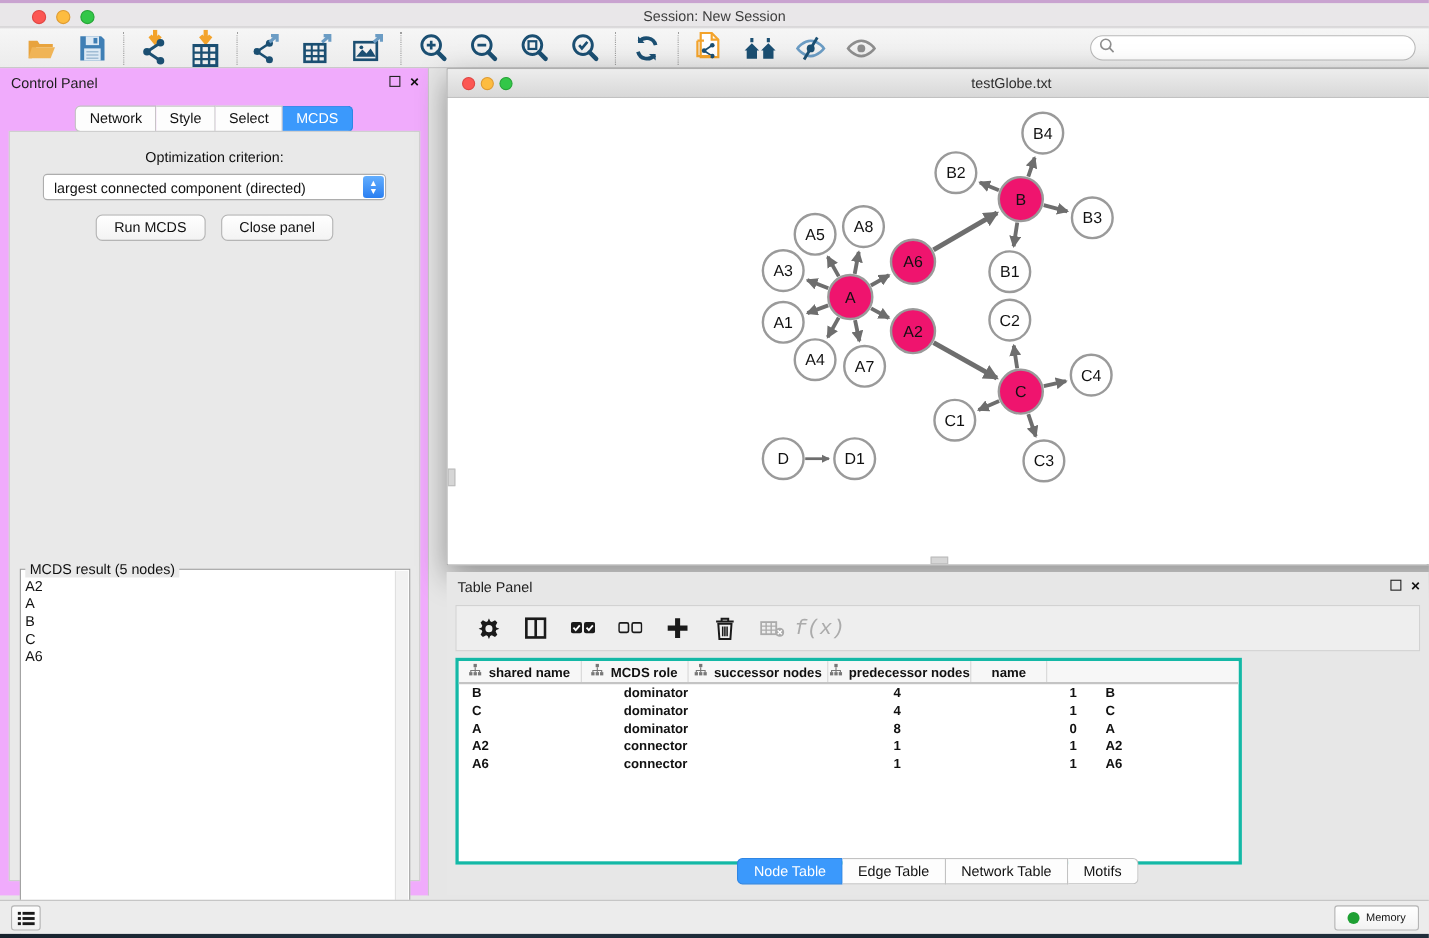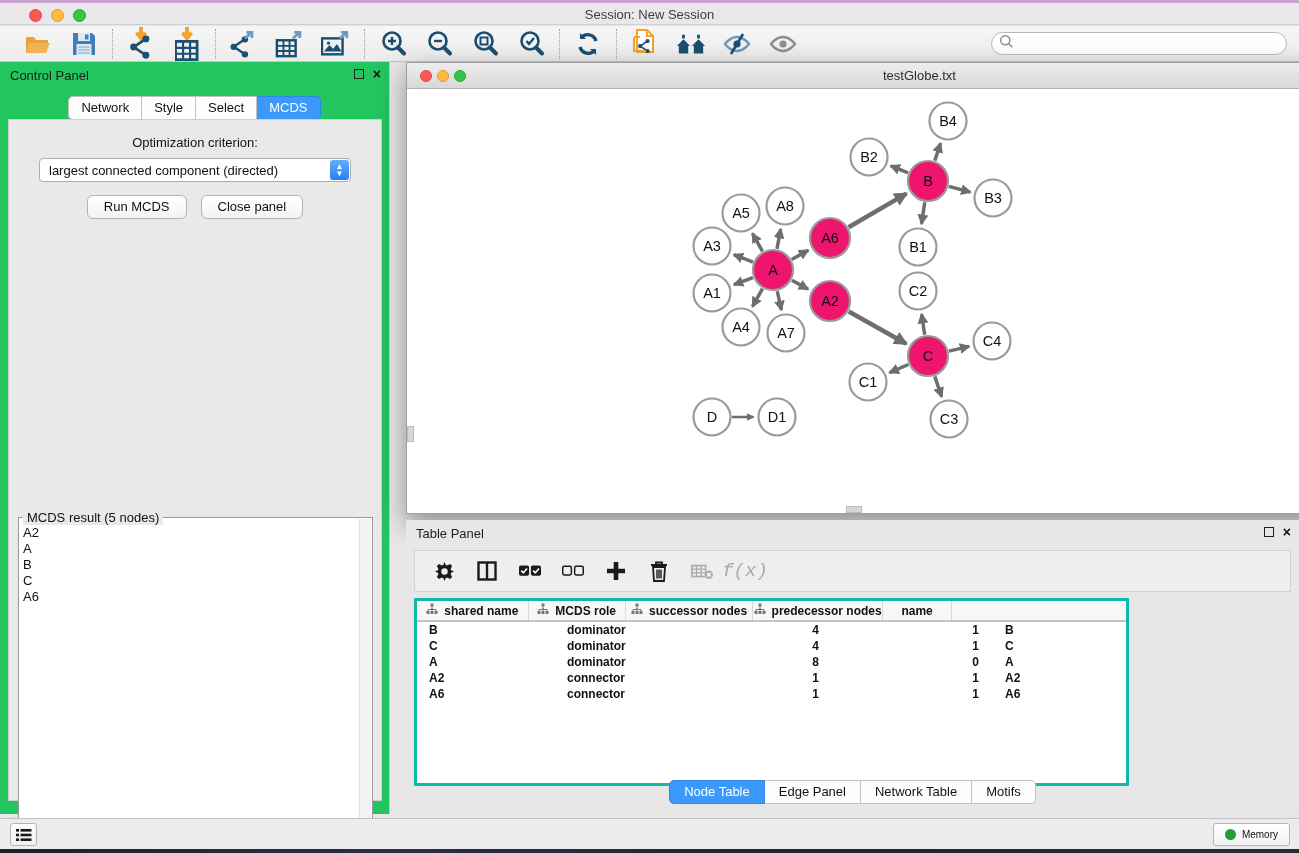--- a/index.html
+++ b/index.html
@@ -16,21 +16,21 @@
 
   .toolbar { position:absolute; left:0; top:26px; width:1299px; height:36px; background:linear-gradient(#f6f6f6,#ececec); border-bottom:1px solid #c6c6c6; display:flex; align-items:center; padding-left:10px; }
   .tb-group { display:flex; align-items:center; gap:16px; padding:0 13px; }
   .tb-sep { width:1px; height:30px; border-left:1px dotted #9e9e9e; }
   .tb-icon { width:30px; height:30px; display:flex; align-items:center; justify-content:center; cursor:pointer; }
   .tb-icon svg { display:block; }
   .search-wrap { position:absolute; right:12px; top:6px; width:296px; height:23px; background:#fff; border:1px solid #b9b9b9; border-radius:12px; display:flex; align-items:center; padding-left:7px; }
   .search-wrap input { border:none; outline:none; flex:1; font-size:12px; background:transparent; height:100%; font-family:"Liberation Sans",sans-serif; }
 
   
-  .control-panel { position:absolute; left:0; top:62px; width:390px; height:752px; background:#22c55e; border-right:1px solid #c9c9c9; }
+  .control-panel { position:absolute; left:0; top:62px; width:390px; height:752px; background:#f0abfc; border-right:1px solid #c9c9c9; }
   .panel-head { position:relative; height:26px; padding:6px 10px 0 10px; font-size:13px; color:#1d1d1d; }
   .panel-btns { position:absolute; right:8px; top:7px; display:flex; gap:9px; align-items:center; }
   .float-box { width:10px; height:10px; border:1.5px solid #222; cursor:pointer; }
   .close-x { font-size:14px; font-weight:bold; color:#111; line-height:10px; cursor:pointer; }
   .cp-tabs { position:absolute; left:0; top:34px; width:100%; display:flex; justify-content:center; }
   .cp-tab { font-size:13px; padding:3px 12px 4px; background:#fdfdfd; border:1px solid #c2c2c2; border-left:none; color:#111; cursor:pointer; }
   .cp-tab:first-child { border-left:1px solid #c2c2c2; border-radius:5px 0 0 5px; }
   .cp-tab:last-child { border-radius:0 5px 5px 0; }
   .cp-tab.sel { background:#3b99fc; color:#fff; border-color:#2f86e4; }
   .cp-content { position:absolute; left:8px; top:57px; width:374px; height:682px; background:#e9e9e9; border:1px solid #cfcfcf; }
@@ -568,21 +568,21 @@
           <div class="tbl-cell" style="width: 138px;">A6</div>
           <div class="tbl-cell" style="width: 120px;">connector</div>
           <div class="tbl-cell num" style="width: 158px;">1</div>
           <div class="tbl-cell num" style="width: 160px;">1</div>
           <div class="tbl-cell" style="width: 86px;">A6</div>
         </div>
       </div>
   </div>
   <div class="tp-tabs" id="tp-tabs">
       <div class="tp-tab sel">Node Table</div>
-      <div class="tp-tab">Edge Panel</div>
+      <div class="tp-tab">Edge Table</div>
       <div class="tp-tab">Network Table</div>
       <div class="tp-tab">Motifs</div>
     </div>
 </div>
 
 <div class="statusbar">
   <div class="list-btn">
     <svg width="16" height="14" viewBox="0 0 16 14">
       <g fill="#1a1a1a">
         <rect x="0" y="1" width="3" height="2.6"></rect>

